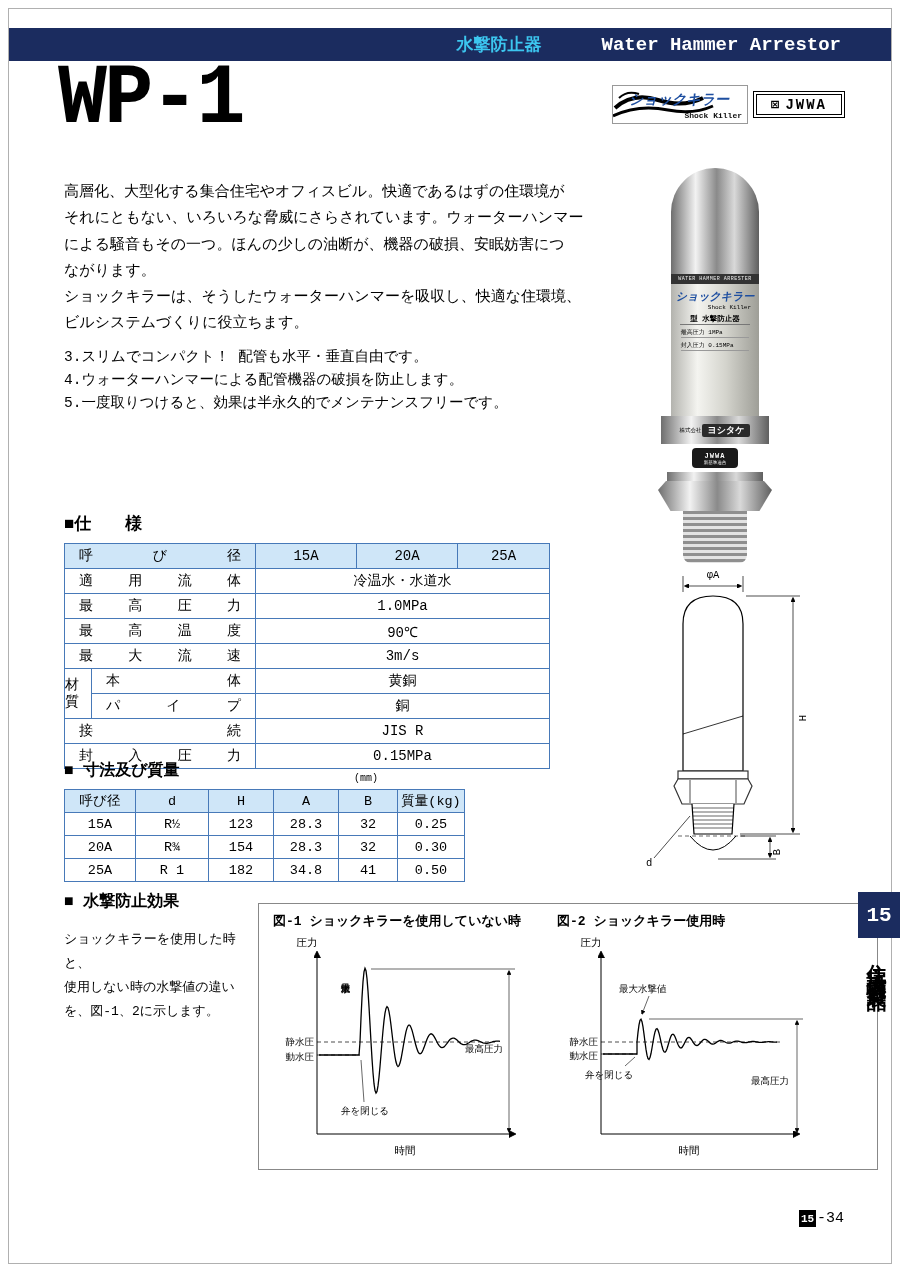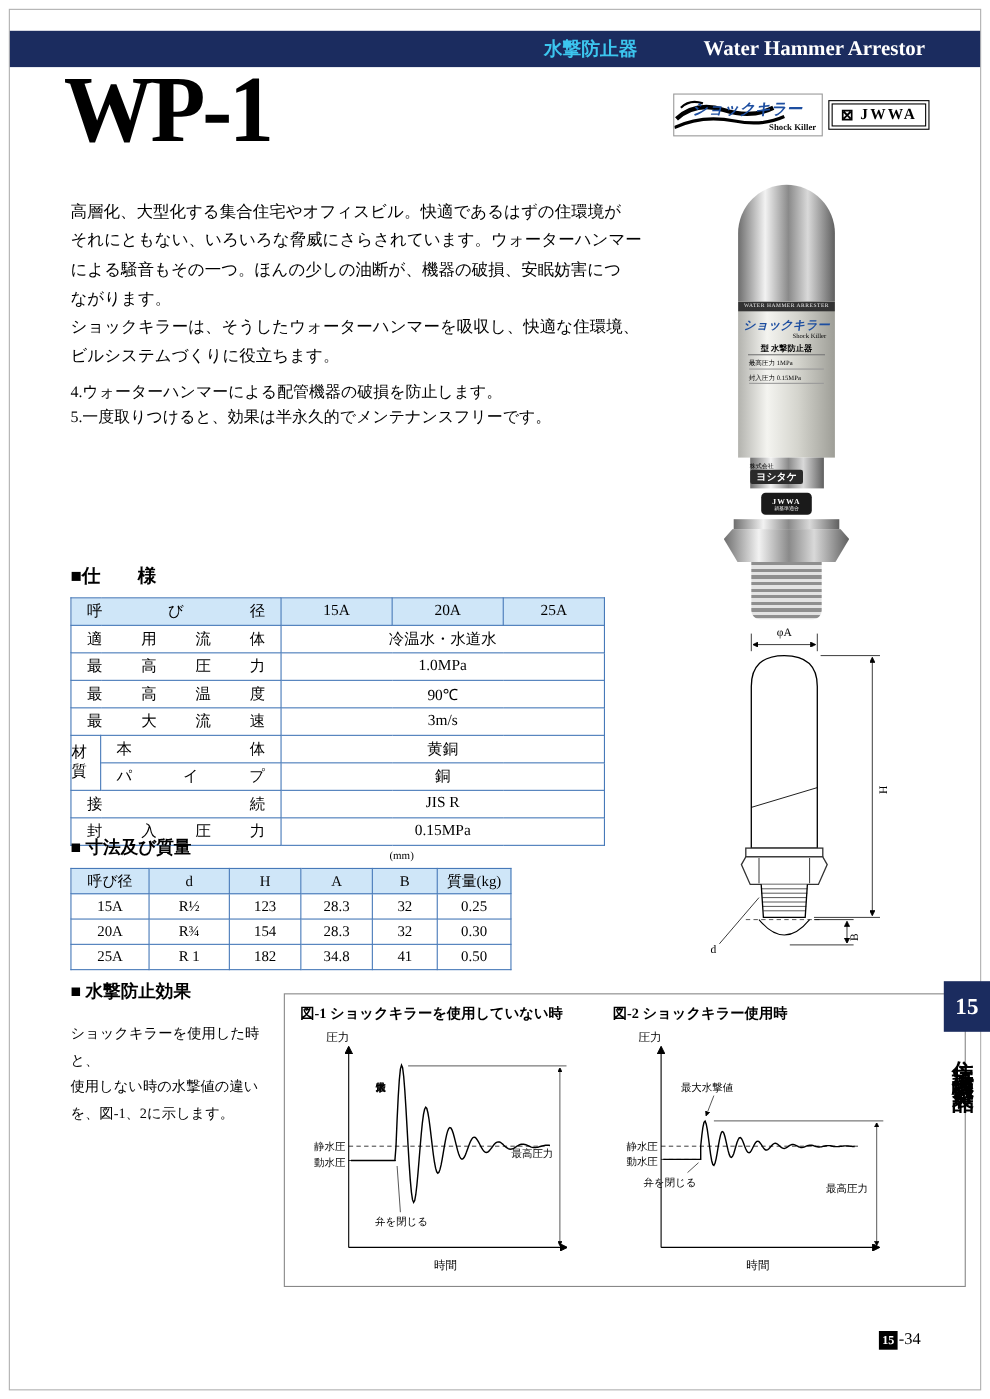--- a/index.html
+++ b/index.html
@@ -1,17 +1,17 @@
 <!DOCTYPE html>
 <html><head>
 <meta charset="utf-8">
 <style>
   html,body{margin:0;padding:0;background:#fff;}
   .page{position:relative;width:900px;height:1272px;background:#fff;overflow:hidden;
-        font-family:Liberation Serif, serif;color:#000;}
+        font-family:Liberation Mono, monospace;color:#000;}
   .abs{position:absolute;}
   .page-frame{position:absolute;inset:8px;border:1px solid #b0b0b0;pointer-events:none;}
 
   
   .topbar{position:absolute;left:9px;right:9px;top:28px;height:33px;background:#1b2c5f;
           display:flex;align-items:center;justify-content:flex-end;padding-right:50px;gap:20px;box-sizing:border-box;}
   .topbar .jp{color:#3cc6ef;font-size:17px;font-weight:bold;}
   .topbar .en{color:#fff;font-size:19px;font-weight:bold;margin-left:40px;}
 
   .model{position:absolute;left:58px;top:56px;font-size:86px;font-weight:900;letter-spacing:-3px;
@@ -50,21 +50,21 @@
   .photo{position:absolute;left:653px;top:168px;width:124px;height:400px;display:flex;flex-direction:column;align-items:center;}
   .metal{background:linear-gradient(90deg,#6e6e6e 0%,#f2f2f2 28%,#8a8a8a 52%,#d9d9d9 72%,#5f5f5f 100%);}
   .cap{width:88px;height:106px;border-radius:44px 44px 0 0;}
   .label{width:88px;height:142px;background:linear-gradient(90deg,#b3b3ae,#f4f4f0 30%,#d4d4cd 62%,#9e9e97);
          display:flex;flex-direction:column;align-items:center;overflow:hidden;}
   .label .strip{width:100%;background:#333;color:#eee;font-size:5px;text-align:center;letter-spacing:.5px;padding:2px 0;}
   .label .bjp{font-size:11px;font-weight:bold;font-style:italic;color:#1d4ea0;margin-top:5px;}
   .label .ben{font-size:6px;align-self:flex-end;margin-right:8px;}
   .label .typ{font-size:7.5px;font-weight:bold;margin-top:3px;border-bottom:1px solid #777;width:80%;text-align:center;}
   .label .sp{font-size:6px;margin-top:3px;width:78%;border-bottom:1px solid #999;}
-  .band{width:67px;height:28px;display:flex;flex-direction:column;align-items:flex-start;justify-content:center;}
+  .band{width:108px;height:28px;display:flex;flex-direction:row;align-items:center;justify-content:center;}
   .band .co{font-size:5.5px;}
   .band .nm{font-size:9px;font-weight:bold;background:#2a2a2a;color:#fff;padding:0 6px;border-radius:2px;}
   .cert{width:46px;height:20px;background:#1a1a1a;color:#fff;border-radius:4px;display:flex;flex-direction:column;
         align-items:center;justify-content:center;margin-top:4px;}
   .cert .c1{font-size:7px;font-weight:bold;letter-spacing:1px;}
   .cert .c2{font-size:4.5px;}
   .neck{width:96px;height:9px;margin-top:4px;}
   .nut{width:114px;height:30px;clip-path:polygon(7% 0,93% 0,100% 30%,89% 100%,11% 100%,0 30%);}
   .thread{width:64px;height:52px;background:repeating-linear-gradient(180deg,#8f8f8f 0 3px,#e3e3e3 3px 6px);
           border-radius:0 0 8px 8px;}
@@ -120,20 +120,21 @@
   <div class="intro">
     <div>高層化、大型化する集合住宅やオフィスビル。快適であるはずの住環境が</div>
     <div>それにともない、いろいろな脅威にさらされています。ウォーターハンマー</div>
     <div>による騒音もその一つ。ほんの少しの油断が、機器の破損、安眠妨害につ</div>
     <div>ながります。</div>
     <div>ショックキラーは、そうしたウォーターハンマーを吸収し、快適な住環境、</div>
     <div>ビルシステムづくりに役立ちます。</div>
   </div>
 
   <div class="features">
+    <div class="item">3.スリムでコンパクト！ 配管も水平・垂直自由です。</div>
     <div class="item">4.ウォーターハンマーによる配管機器の破損を防止します。</div>
     <div class="item">5.一度取りつけると、効果は半永久的でメンテナンスフリーです。</div>
   </div>
 
   <div class="spec">
     <div class="sec-title" style="margin-bottom:8px;">■仕　　様</div>
     <table class="spec-table">
       <tbody>
           <tr>
         <th colspan="2" class="jlabel" style="width:190px;">呼び径</th>

